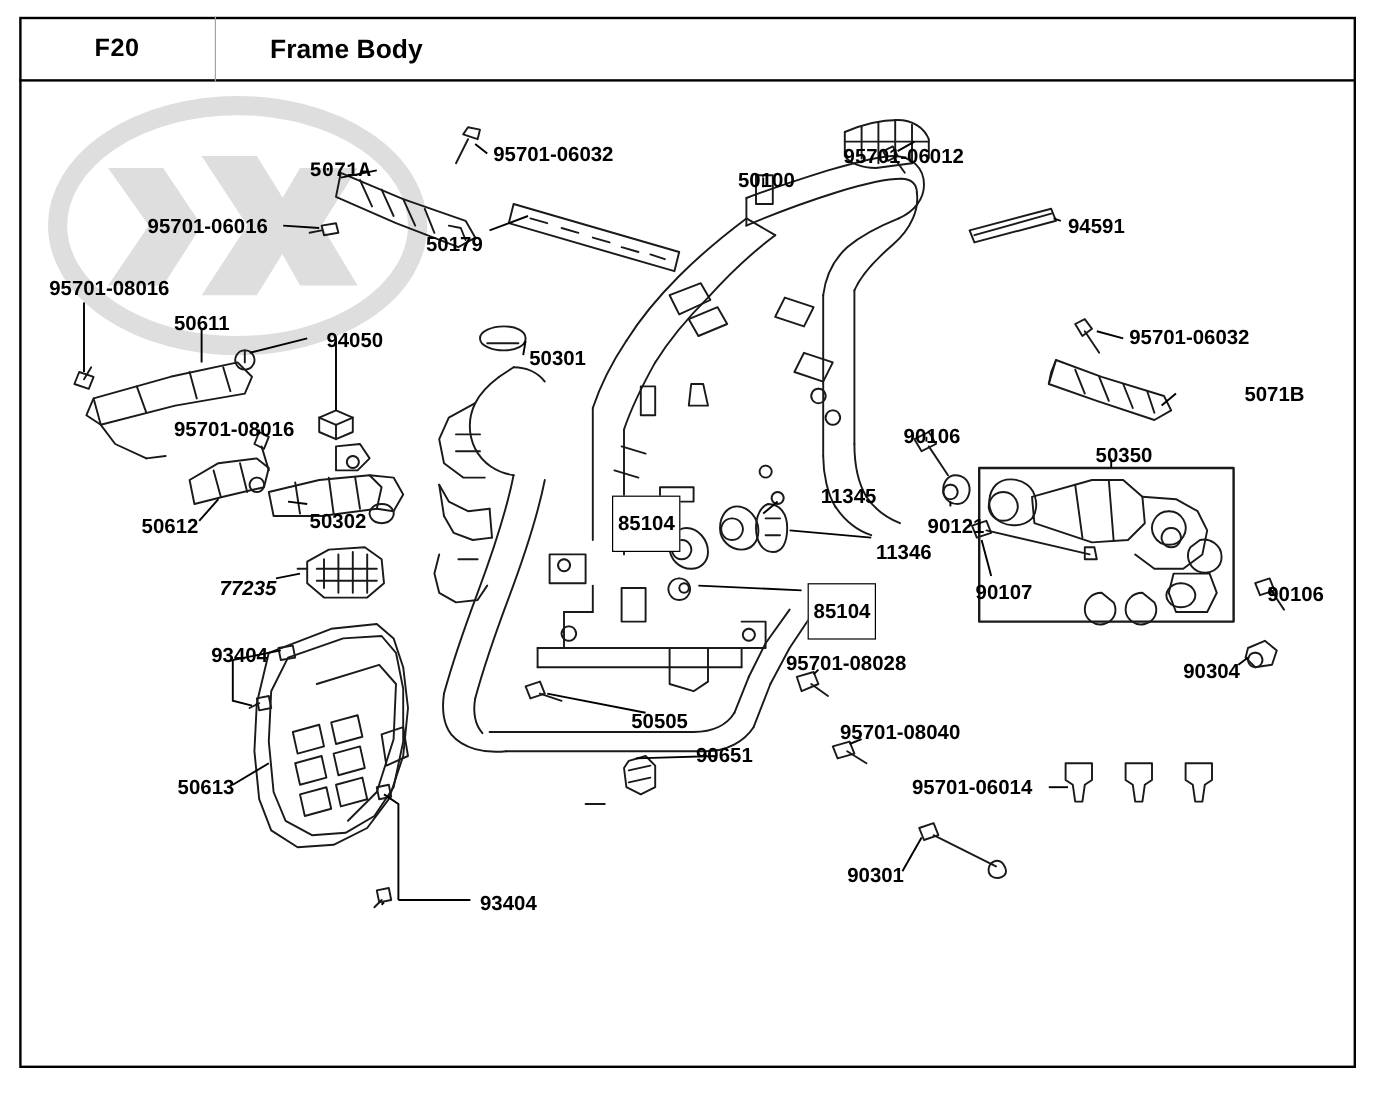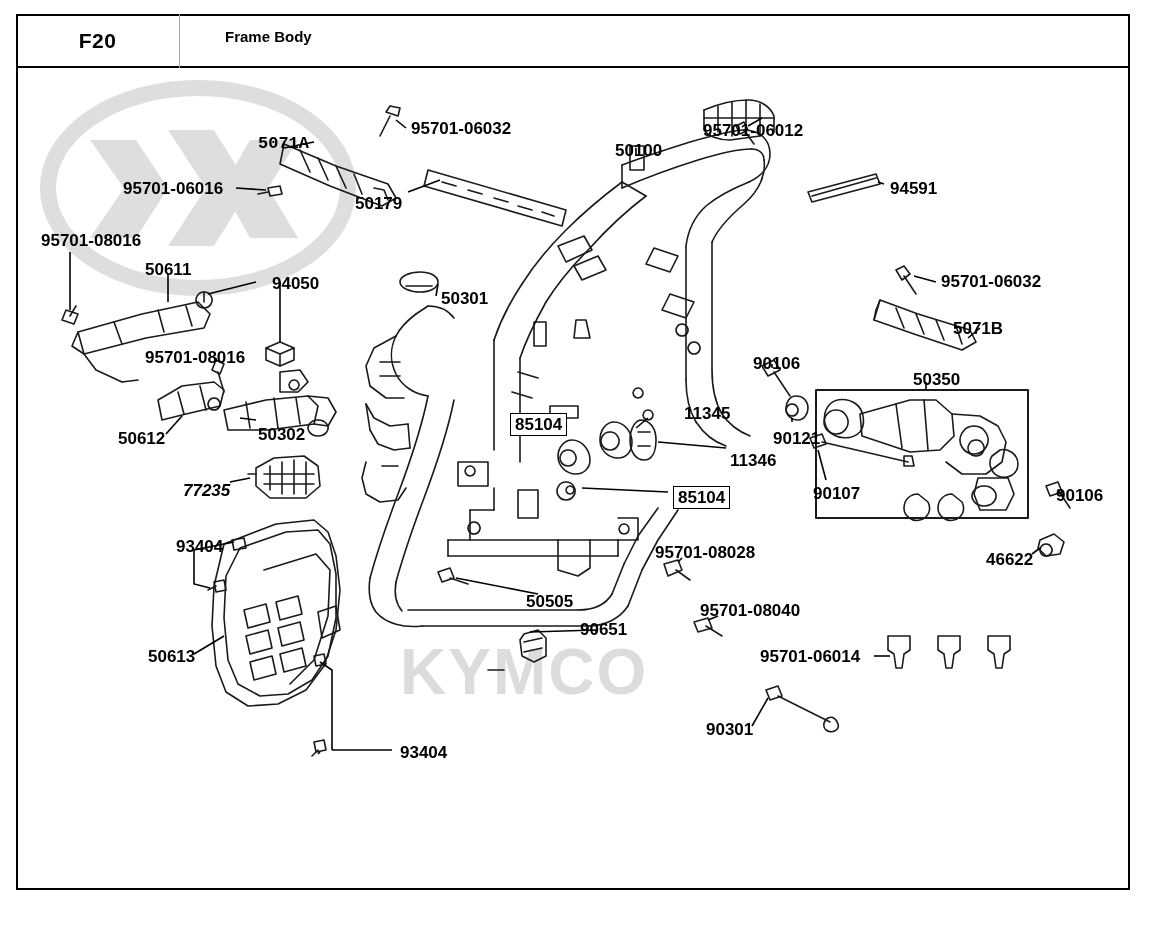--- a/index.html
+++ b/index.html
@@ -54,21 +54,21 @@
   }
   .header-code {
     font-size: 21px;
     font-weight: bold;
     letter-spacing: 0.5px;
   }
   .header-title {
     position: absolute;
     left: 225px;
     top: 28px;
-    font-size: 15px;
+    font-size: 22px;
     font-weight: bold;
   }
   
   .footer {
     position: absolute;
     left: 0;
     top: 898px;
     width: 1149px;
     text-align: center;
     font-size: 18px;
@@ -91,21 +91,21 @@
   .label {
     position: absolute;
     font-size: 17px;
     font-weight: bold;
     color: #000;
     white-space: nowrap;
     line-height: 1;
   }
   .label.boxed {
     border: 1.5px solid #000;
-    padding: 2px 4px;
+    padding: 14px 4px;
     background: #fff;
   }
   
   .watermark {
     position: absolute;
     left: 380px;
     top: 350px;
     width: 360px;
     height: 270px;
     pointer-events: none;
@@ -138,21 +138,20 @@
     <svg class="watermark" width="360" height="270" viewBox="0 0 360 270">
       <g fill="none" stroke="#dedede" stroke-width="16">
         <ellipse cx="180" cy="118" rx="150" ry="100"></ellipse>
       </g>
       <g fill="#dedede">
         <path d="M72 70 L118 70 L150 118 L118 168 L72 168 L106 118 Z"></path>
         <path d="M150 60 L196 60 L232 118 L196 176 L150 176 L188 118 Z"></path>
         <path d="M232 70 L280 70 L250 118 L280 168 L232 168 L204 118 Z"></path>
       </g>
     </svg>
-    <div class="wm-text">KYMCO</div>
 
     <svg width="1110" height="818" viewBox="0 0 1110 818">
       <g fill="none" stroke="#1a1a1a" stroke-width="1.6" stroke-linejoin="round" stroke-linecap="round">
 
         <path d="M604 95 C 612 92, 640 82, 672 72 C 700 64, 716 60, 726 60"></path>
         <path d="M604 118 C 618 112, 648 100, 680 90 C 706 82, 722 79, 733 79"></path>
         <path d="M604 95 L604 118"></path>
         <path d="M726 60 C 742 60, 752 70, 752 84 C 752 96, 744 106, 731 112"></path>
         <path d="M733 79 C 742 79, 746 84, 746 90"></path>
 
@@ -490,35 +489,35 @@
     <div class="label" style="left:685px; top:36px;margin-top:16px;">95701-06012</div>
     <div class="label" style="left:597px; top:72px;">50100</div>
     <div class="label" style="left:105px; top:110px;">95701-06016</div>
     <div class="label" style="left:337px; top:125px;">50179</div>
     <div class="label" style="left:872px; top:110px;">94591</div>
     <div class="label" style="left:23px;  top:162px;">95701-08016</div>
     <div class="label" style="left:127px; top:191px;">50611</div>
     <div class="label" style="left:242px; top:205px;margin-left:12px;">94050</div>
     <div class="label" style="left:923px; top:203px;">95701-06032</div>
     <div class="label" style="left:423px; top:220px;">50301</div>
-    <div class="label" style="left:935px; top:250px;">5071B</div>
+    <div class="label" style="left:1019px; top:250px;">5071B</div>
     <div class="label" style="left:127px; top:279px;">95701-08016</div>
     <div class="label" style="left:735px; top:285px;">90106</div>
     <div class="label" style="left:895px; top:301px;">50350</div>
     <div class="label boxed" style="left:492px; top:343px;">85104</div>
     <div class="label" style="left:622px; top:335px;margin-left:44px;">11345</div>
     <div class="label" style="left:755px; top:360px;">90121</div>
     <div class="label" style="left:100px; top:360px;">50612</div>
     <div class="label" style="left:240px; top:356px;">50302</div>
     <div class="label" style="left:712px; top:382px;">11346</div>
     <div class="label" style="left:795px; top:415px;">90107</div>
     <div class="label" style="left:1038px; top:417px;">90106</div>
     <div class="label" style="left:165px; top:412px;font-style:italic;">77235</div>
     <div class="label boxed" style="left:655px; top:416px;">85104</div>
-    <div class="label" style="left:968px; top:481px;">46622</div>
+    <div class="label" style="left:968px; top:481px;">90304</div>
     <div class="label" style="left:158px; top:468px;">93404</div>
     <div class="label" style="left:637px; top:474px;">95701-08028</div>
     <div class="label" style="left:508px; top:523px;">50505</div>
     <div class="label" style="left:562px; top:551px;">90651</div>
     <div class="label" style="left:682px; top:532px;">95701-08040</div>
     <div class="label" style="left:130px; top:578px;">50613</div>
     <div class="label" style="left:742px; top:578px;">95701-06014</div>
     <div class="label" style="left:688px; top:651px;">90301</div>
     <div class="label" style="left:382px; top:674px;">93404</div>
 

